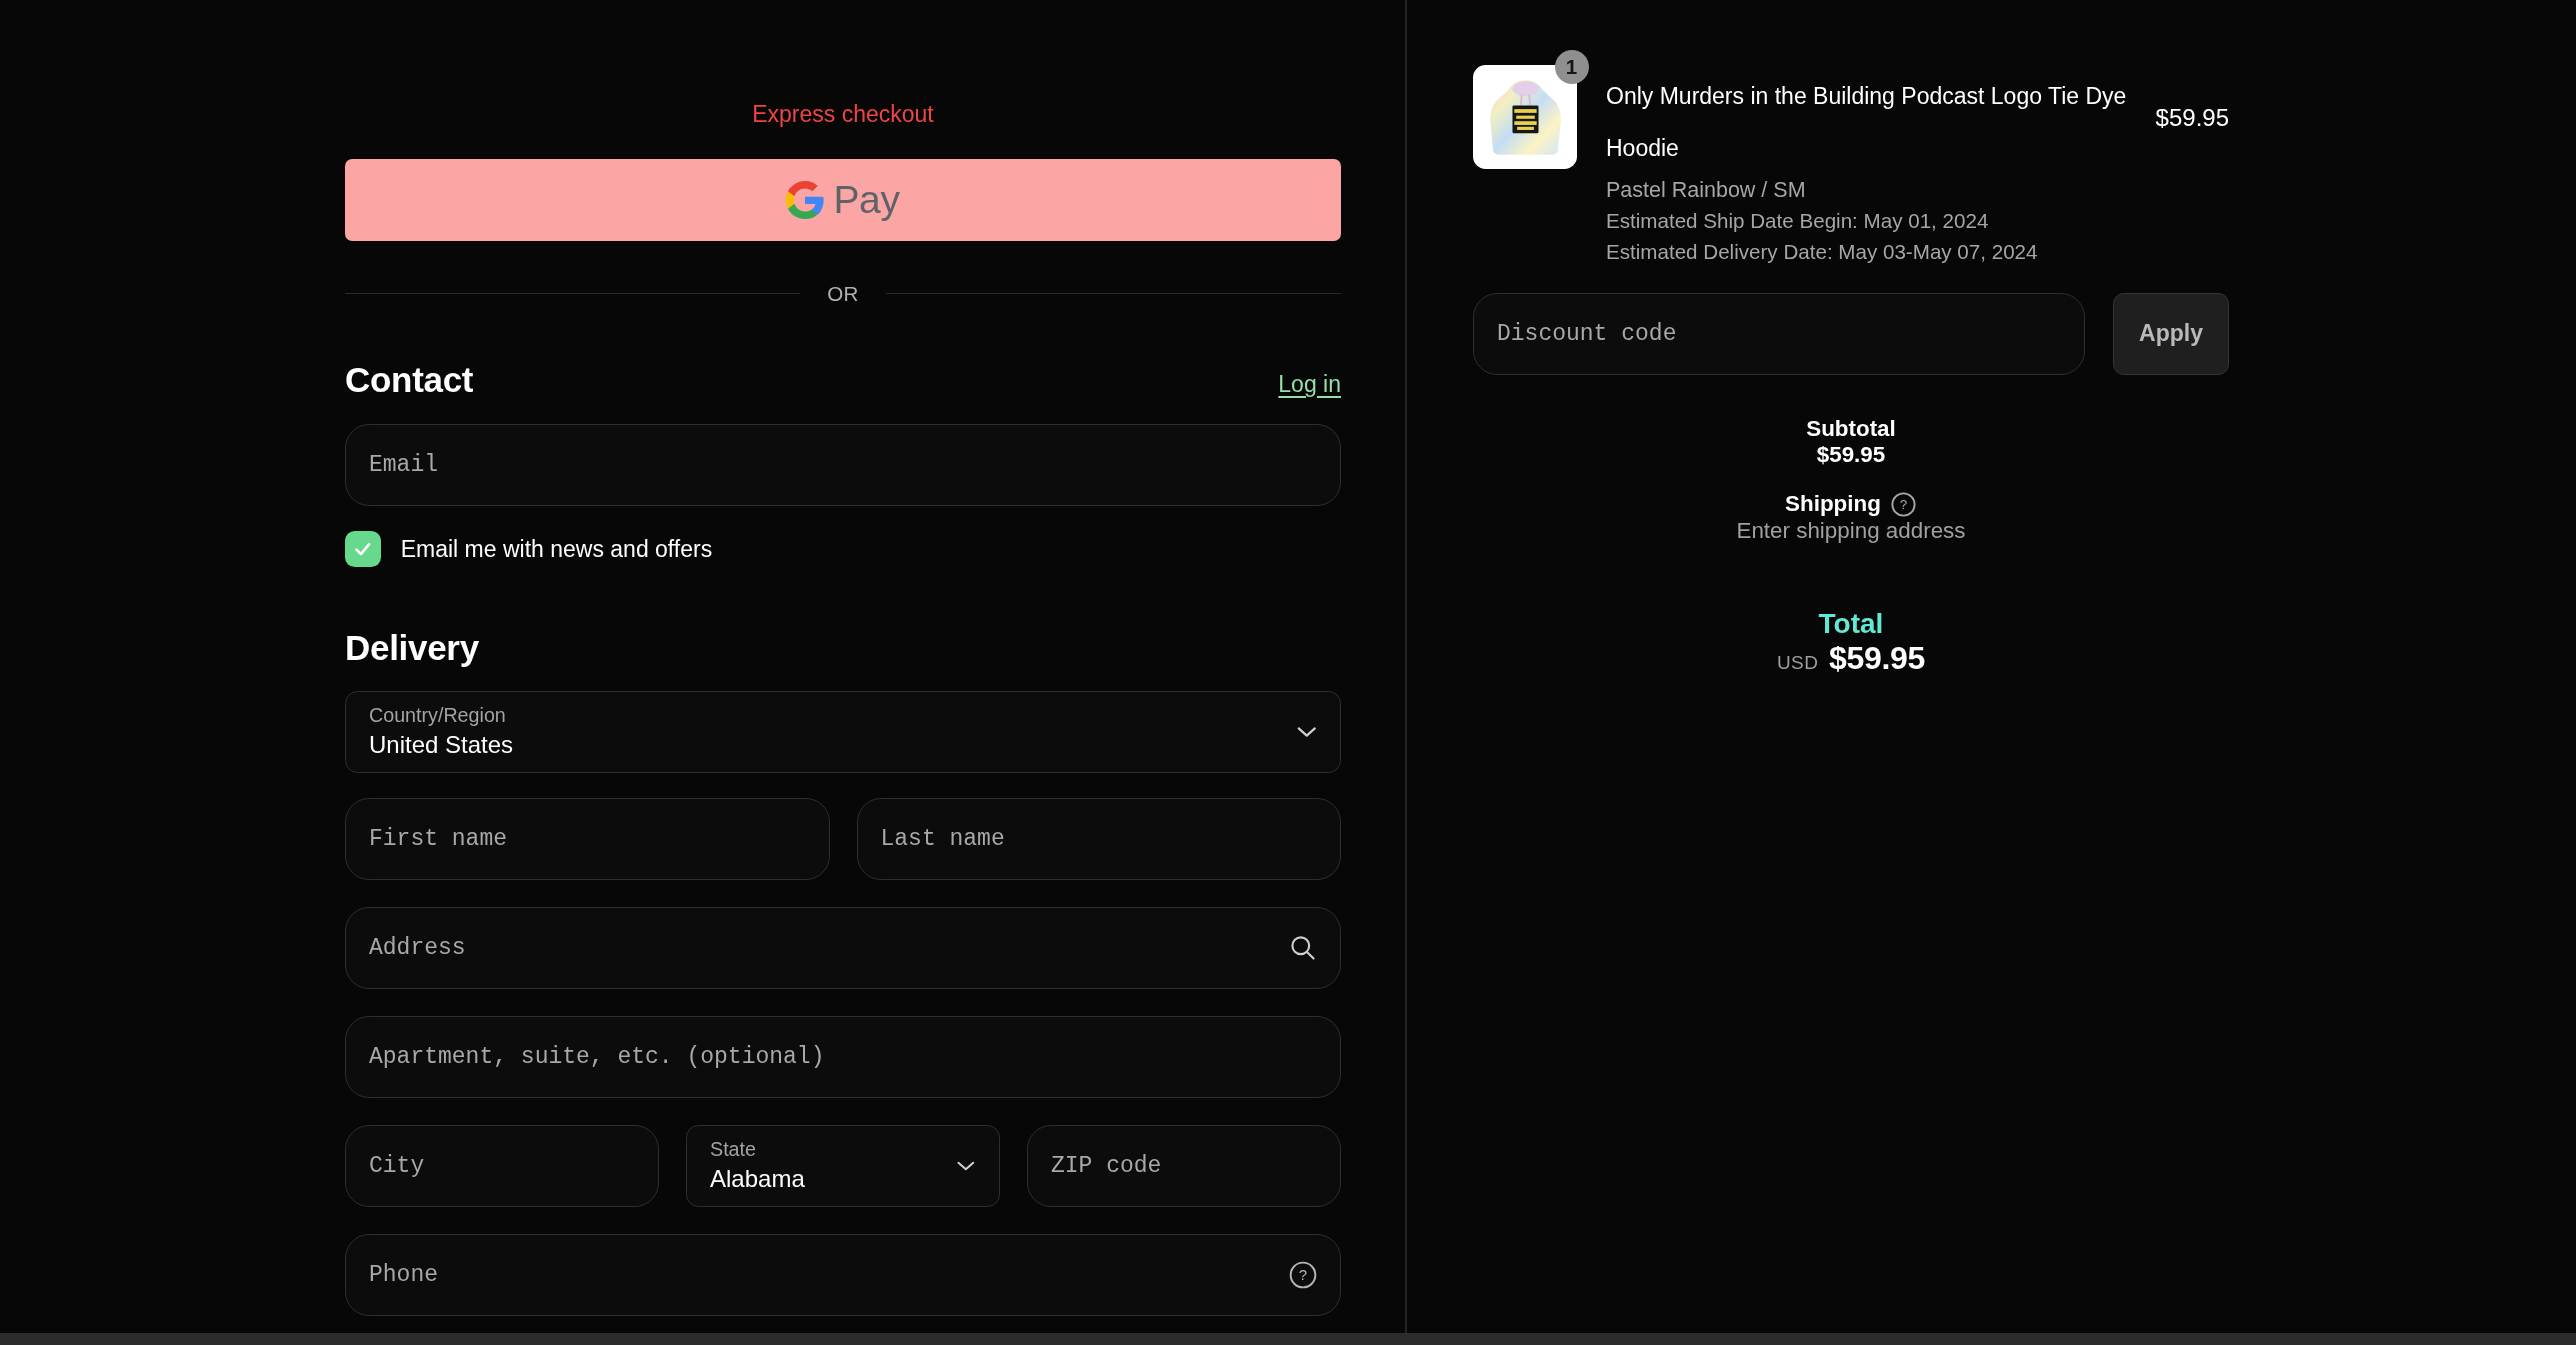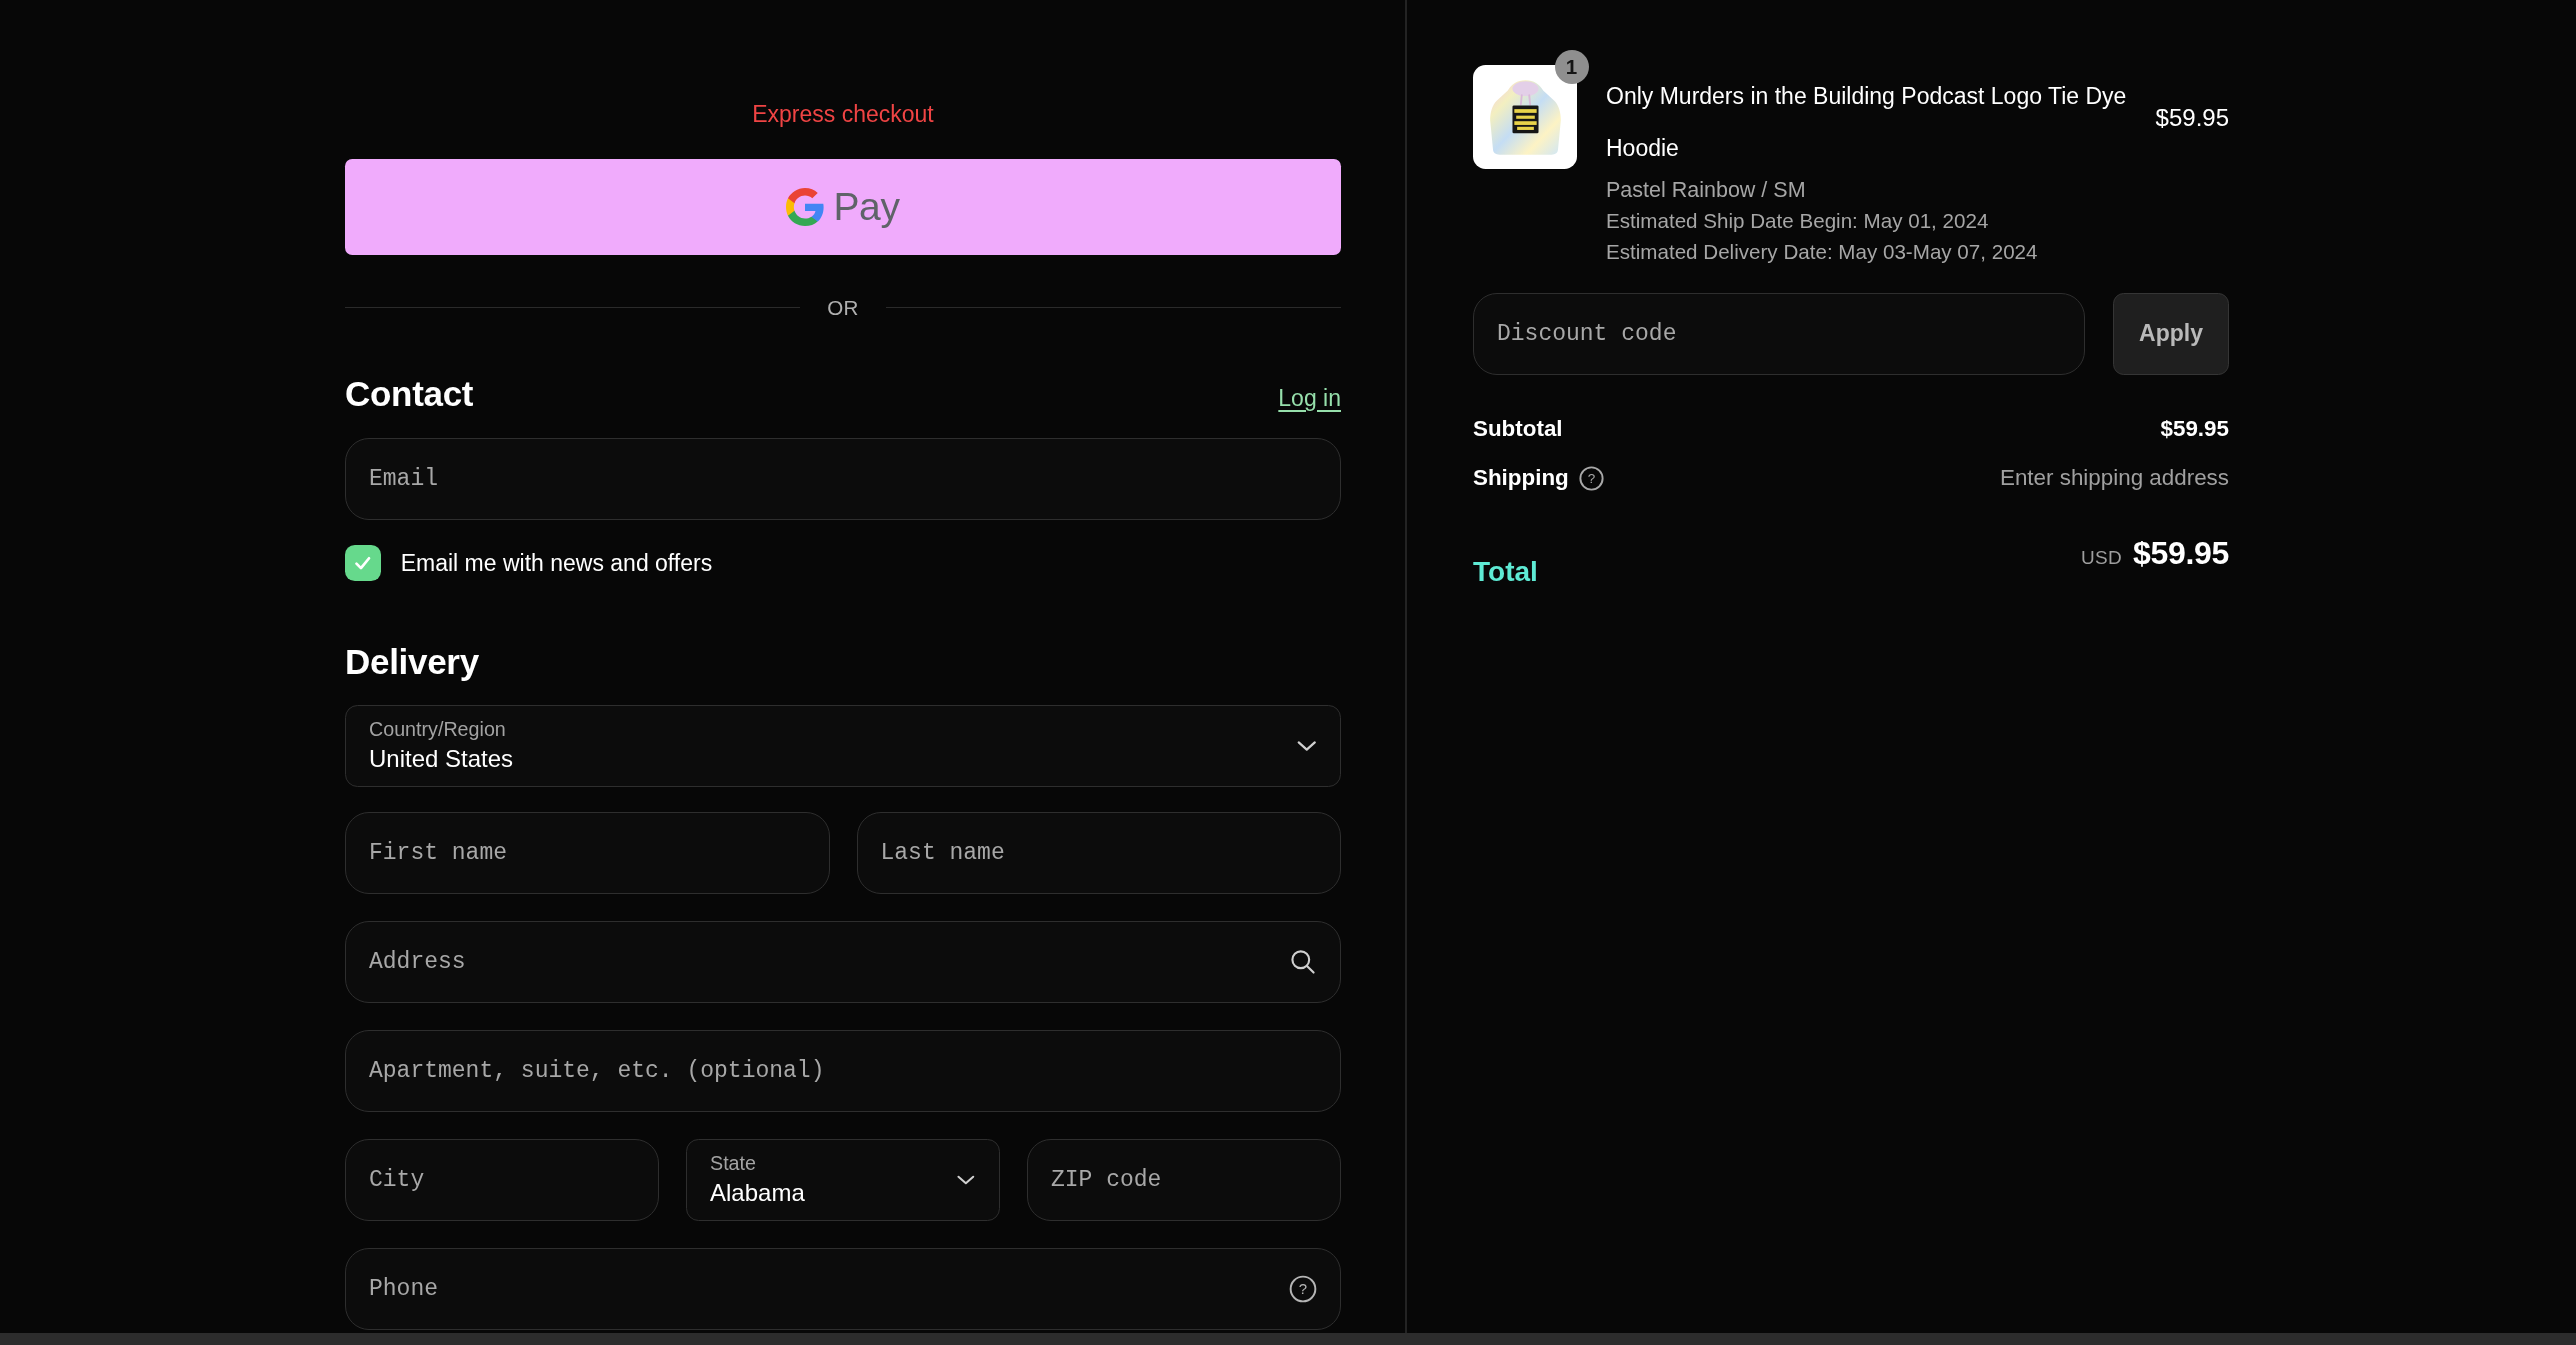--- a/index.html
+++ b/index.html
@@ -6,22 +6,22 @@
   *{box-sizing:border-box;}
   body{font-family:"Liberation Sans","DejaVu Sans",sans-serif;-webkit-font-smoothing:antialiased;}
   .page{position:relative;width:2576px;height:1345px;background:#070707;overflow:hidden;color:#fff;}
 
   
   .left-pane{position:absolute;left:0;top:0;width:1405px;height:1334px;}
   .left-content{width:996px;margin-left:345px;padding-top:100px;}
 
   .express-label{font-size:23px;line-height:29px;color:#ef4444;text-align:center;margin-bottom:30px;}
 
-  .gpay-btn{display:flex;align-items:center;justify-content:center;width:100%;height:96px;
-    background:#f0abfc;border:none;border-radius:7.2px;cursor:pointer;margin:0;padding:11px;}
+  .gpay-btn{display:flex;align-items:center;justify-content:center;width:100%;height:82px;
+    background:#fca5a5;border:none;border-radius:7.2px;cursor:pointer;margin:0;padding:11px;}
   .gpay-logo{display:flex;align-items:center;}
   .gpay-logo svg{width:38px;height:38px;display:block;}
   .gpay-text{font-size:39px;color:#5f6368;margin-left:9px;letter-spacing:-0.4px;}
 
   .or-row{display:flex;align-items:center;margin-top:38px;height:29px;}
   .or-row .line{flex:1;height:1.8px;background:#2a2a2a;}
   .or-text{font-size:20.6px;font-weight:500;color:#b0b0b0;margin:0 27px;letter-spacing:0.4px;}
 
   .section-row{display:flex;align-items:baseline;justify-content:space-between;}
   .contact-row{margin-top:50px;gap:6px;}
@@ -74,21 +74,21 @@
   .item-variant{font-size:21.5px;line-height:25px;color:#a6a6a6;margin-top:3.6px;}
   .item-meta{font-size:20.6px;line-height:25px;color:#a6a6a6;margin-top:5.4px;}
   .item-price{position:absolute;right:0;top:39px;font-size:24px;color:#fff;}
 
   .discount-row{display:flex;margin-top:29px;}
   .discount-field{width:612px;height:82px;flex:0 0 auto;}
   .apply-btn{width:116px;height:82px;margin-left:28px;background:#1f1f1f;border:1.8px solid #353535;
     border-radius:10.7px;color:#b9b9b9;font-size:23px;font-weight:600;cursor:pointer;font-family:inherit;}
 
   .totals{margin-top:41px;}
-  .t-row{display:flex;justify-content:space-between;align-items:center;}
+  .t-row{display:flex;justify-content:space-between;align-items:center;flex-direction:column;}
   .t-label{font-size:22.4px;font-weight:600;color:#fff;}
   .t-value{font-size:22.4px;font-weight:600;color:#fff;}
   .t-row.shipping{margin-top:23px;}
   .t-label-group{display:flex;align-items:center;gap:9px;}
   .t-muted{font-size:22.4px;color:#a0a0a0;}
   .t-row.total{margin-top:27px;}
   .total-label{font-size:28px;font-weight:700;color:#5eead4;margin-top:37px;}
   .total-group{display:flex;align-items:baseline;}
   .currency{font-size:19px;color:#9e9e9e;letter-spacing:0.4px;margin-right:10.7px;}
   .total-value{font-size:32px;font-weight:700;color:#fff;letter-spacing:-0.3px;}

